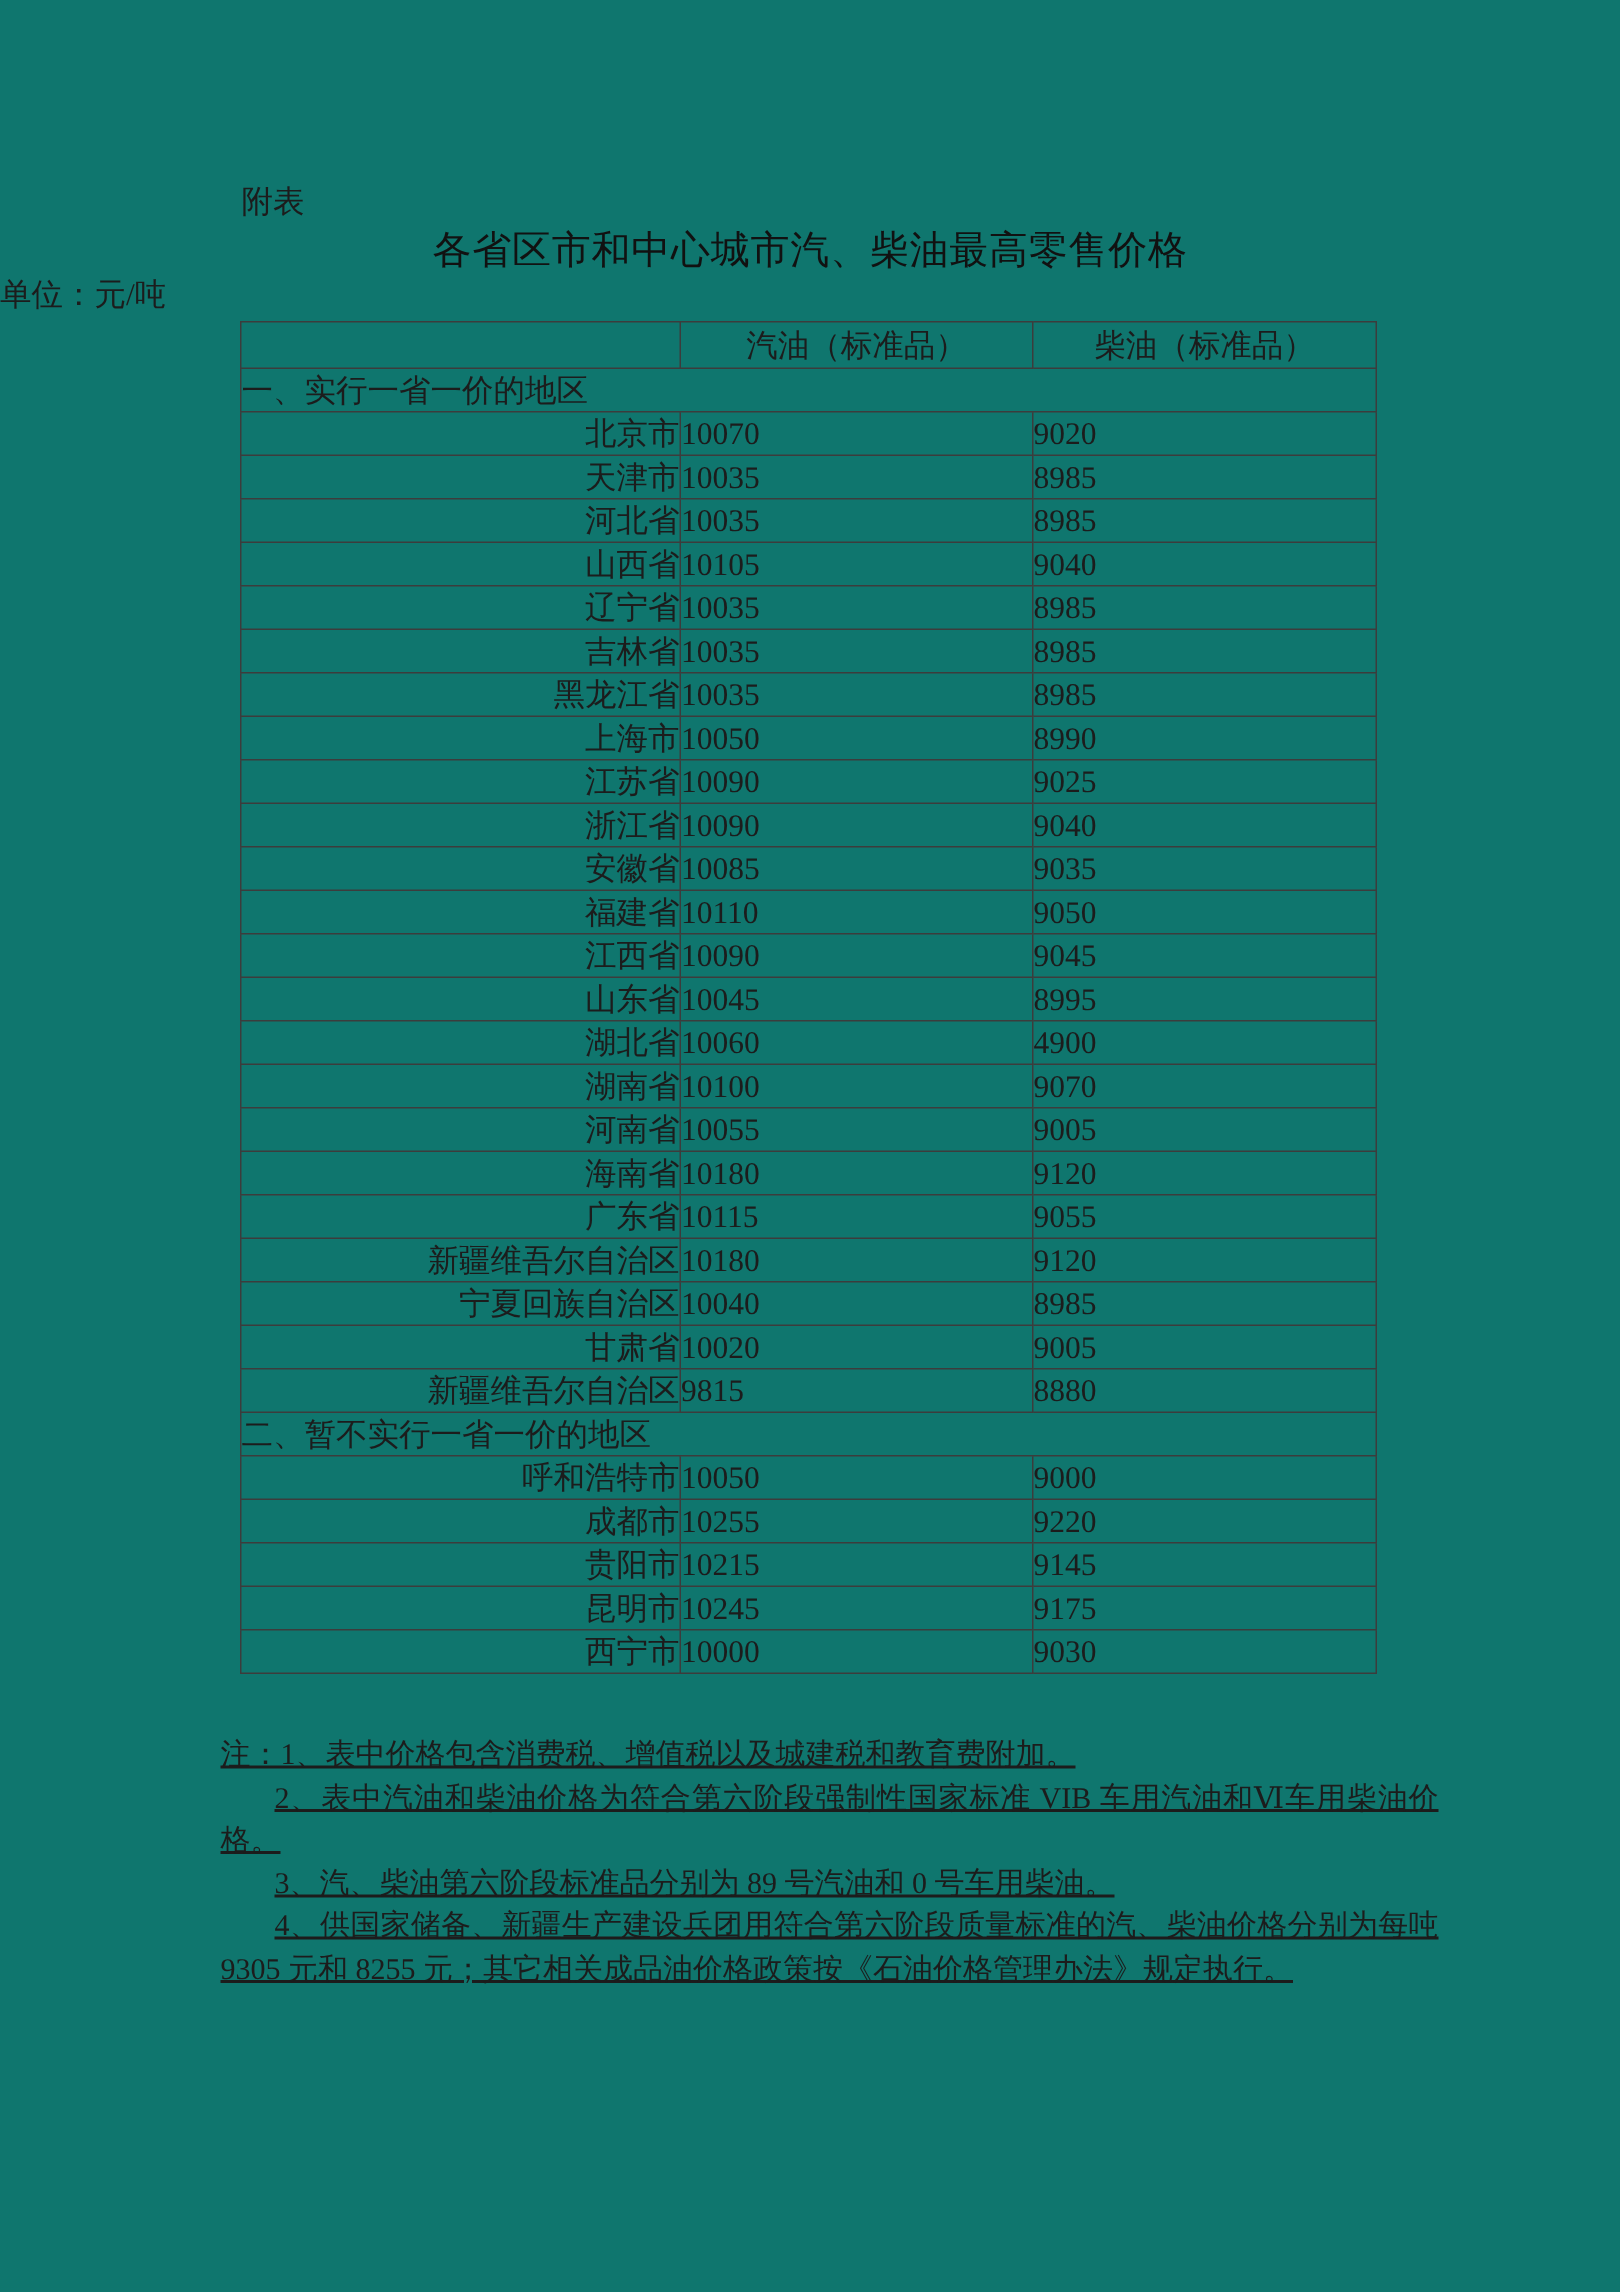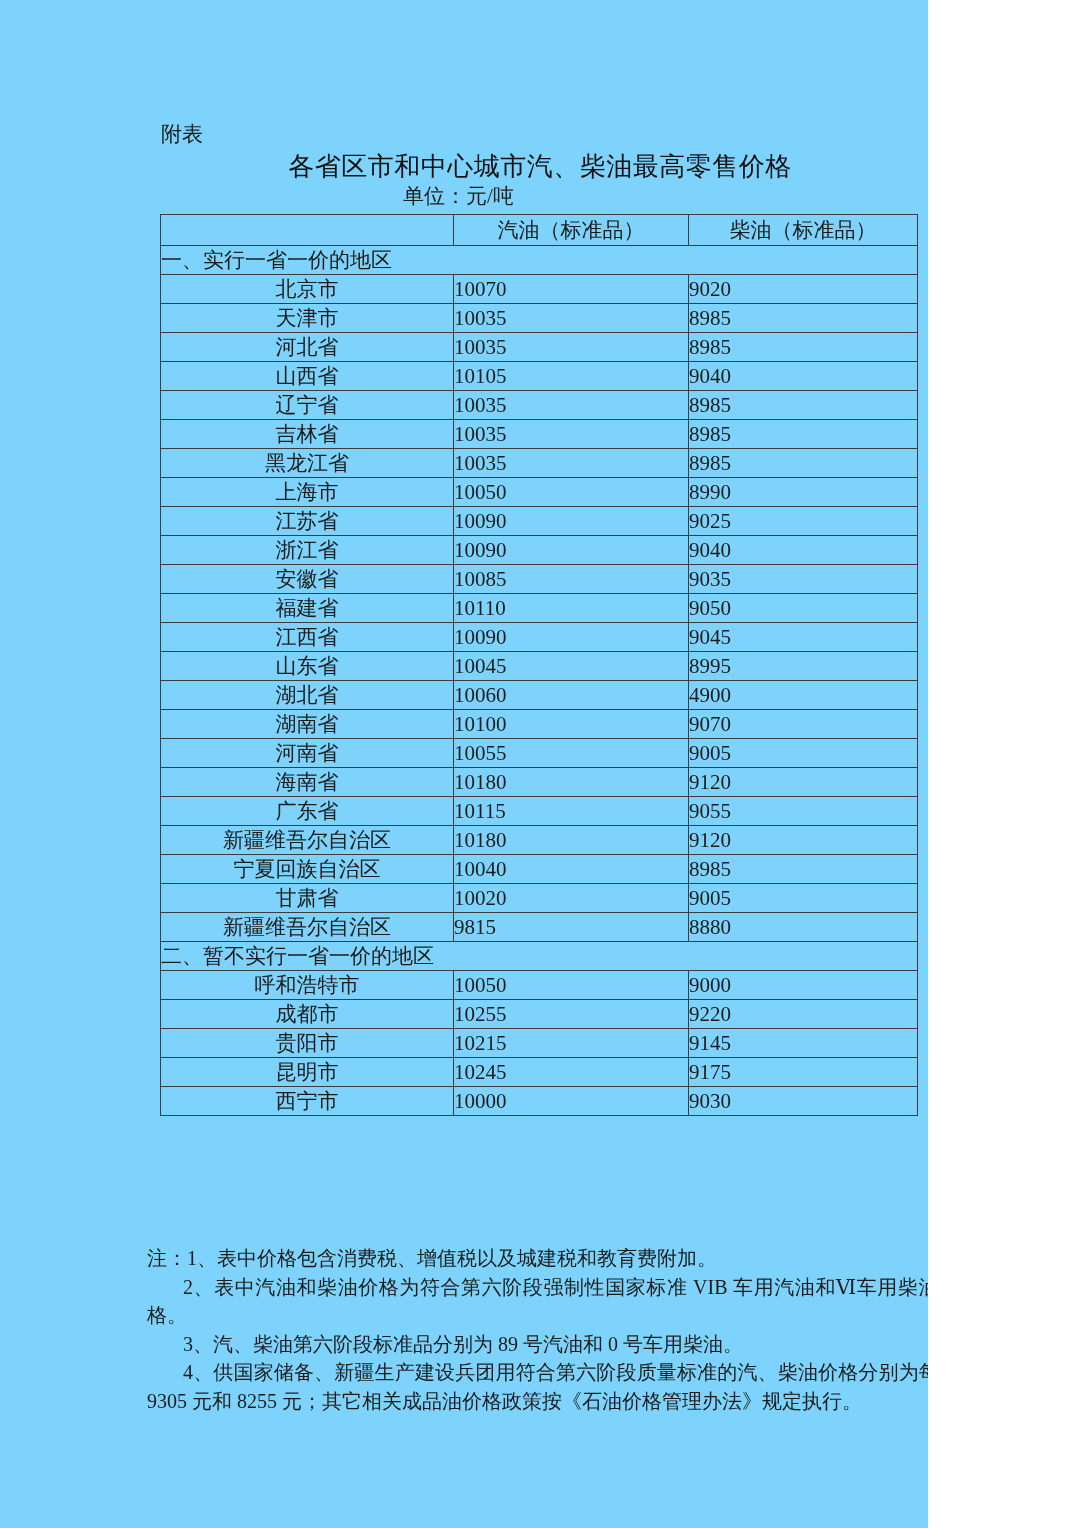--- a/index.html
+++ b/index.html
@@ -2,23 +2,23 @@
 <html><head>
 <meta charset="utf-8">
 <style>
   html, body {
     margin: 0;
     padding: 0;
     background: #ffffff;
   }
   .page {
     position: relative;
-    width: 928px;
+    width: 1080px;
     height: 1528px;
-    background: #7dd3fc;
+    background: #0f766e;
     font-family: "Liberation Serif", "DejaVu Serif", serif;
     color: #1c1c1c;
     overflow: hidden;
   }
   .appendix {
     position: absolute;
     left: 161px;
     top: 121px;
     font-size: 21px;
     line-height: 26px;
@@ -35,21 +35,21 @@
     font-size: 26px;
     line-height: 32px;
     letter-spacing: 0.5px;
     color: #111;
   }
   .unit {
     position: absolute;
     left: 0;
     top: 183px;
     width: 917px;
-    text-align: center;
+    text-align: left;
     font-size: 21px;
     line-height: 26px;
   }
   table.price-table {
     position: absolute;
     left: 160px;
     top: 214px;
     width: 757px;
     border-collapse: collapse;
     table-layout: fixed;
@@ -69,35 +69,36 @@
   }
   tr.header-row td {
     height: 30px;
     text-align: center;
   }
   td.section-cell {
     text-align: left;
     padding-left: 4px;
   }
   td.region-cell {
-    text-align: center;
+    text-align: right;
     padding-left: 58px;
     margin-top: 12px;
   }
   td.value-cell {
     text-align: left;
   }
   .notes {
     position: absolute;
     left: 147px;
-    top: 1244px;
+    top: 1156px;
     width: 812px;
     font-size: 20px;
     line-height: 28.5px;
     text-align: justify;
+    text-decoration: underline;
   }
   .notes p {
     margin: 0;
   }
   .notes p.ind {
     text-indent: 36px;
   }
 </style>
 </head>
 <body>

